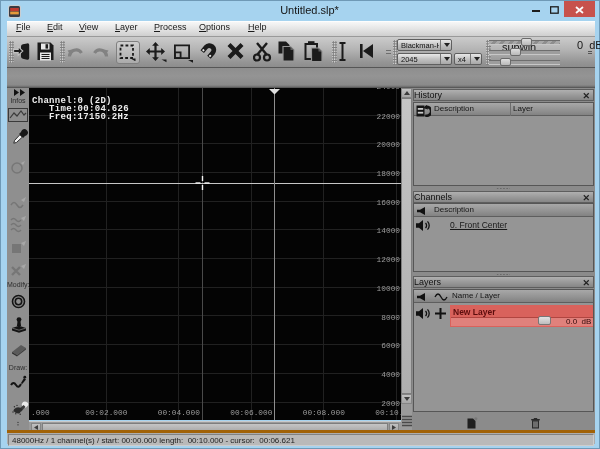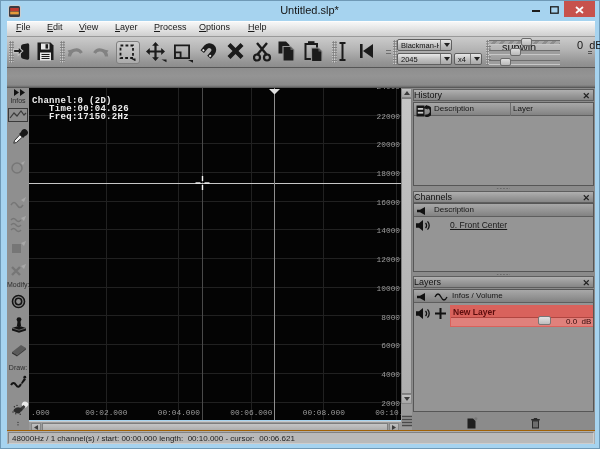--- a/index.html
+++ b/index.html
@@ -46,21 +46,21 @@
   background:linear-gradient(#b0b0b0,#9a9a9a 50%,#868686); border:1px solid #5e5e5e;
   font-size:9px; color:#111; text-align:left; }
 .pclose { position:absolute; right:3px; top:1px; font-size:9px; color:#222; font-weight:bold; }
 .plist { position:absolute; left:1px; width:181px; background:#959595; border:1px solid #565656; }
 .phead { position:absolute; left:0; top:0; width:179px; height:13px;
   background:linear-gradient(#a8a8a8,#929292 60%,#828282); border-bottom:1px solid #5e5e5e;
   font-size:8px; color:#151515; }
 .psplit { position:absolute; left:84px; width:14px; height:3px;
   background-image:radial-gradient(circle,#6a6a6a 0.9px, transparent 1.1px); background-size:3.2px 3.2px; }
 
-#status { left:6px; top:429px; width:588px; height:14px; background:#adadad; border-top:1px solid #a16207; }
+#status { left:6px; top:429px; width:588px; height:14px; background:#adadad; border-top:3px solid #a16207; }
 #statusin { position:absolute; left:1px; top:1px; width:586px; height:12px; background:#b9b9b9; border:1px solid #828282; border-right-color:#cdcdcd; border-bottom-color:#cdcdcd; font-size:8px; color:#1d1d1d; }
 </style>
 </head>
 <body>
 <div id="win">
 
   <div id="title" class="abs">
     <svg class="abs" style="left:7px;top:4px" width="13" height="13">
       <rect x="0" y="0" width="13" height="13" rx="2.5" fill="#c9cdd1"></rect>
       <rect x="1" y="1" width="11" height="11" rx="1.5" fill="#3a3a42"></rect>
@@ -419,21 +419,21 @@
 
     <div class="ptitle" style="top:188px">Layers<span class="pclose">✕</span></div>
     <div class="plist" style="top:201px;height:123px">
       <div class="phead">
         <svg class="abs" style="left:3px;top:2.5px" width="8" height="8">
             <path d="M8 0 v8 L3 5.2 H0 V2.8 h3 z" fill="#111"></path>
           </svg>
         <svg class="abs" style="left:20px;top:3px" width="14" height="8">
             <path d="M1 4 q3 -6 6 0 t6 0" fill="none" stroke="#111" stroke-width="1.3"></path>
           </svg>
-        <span class="abs" style="left:38px;top:1px">Infos / Volume</span>
+        <span class="abs" style="left:38px;top:1px">Name / Layer</span>
       </div>
 
       <div class="abs" style="left:36px;top:15px;width:143px;height:22px;background:#d9625c"></div>
       <div class="abs" style="left:37px;top:27px;width:142px;height:9px;background:#e0817c;border-top:1px solid #b14540"></div>
       <span class="abs" style="left:39px;top:17px;font-size:8.5px;font-weight:bold;color:#5c0d0d">New Layer</span>
       <div class="abs" style="left:124px;top:26px;width:13px;height:9px;background:linear-gradient(#e3e3e3,#bcbcbc);border:1px solid #777;border-radius:2px"></div>
       <span class="abs" style="left:152px;top:27px;font-size:8px;color:#300909">0.0&nbsp;&nbsp;dB</span>
       <svg class="abs" style="left:2px;top:18px" width="15" height="11" viewBox="0 0 15 11">
         <path d="M7 0 v11 L3 7.8 H0 V3.2 h3 z" fill="#111"></path>
         <path d="M9.5 3 a3.4 3.4 0 0 1 0 5 M11.5 1.4 a5.8 5.8 0 0 1 0 8.2" fill="none" stroke="#111" stroke-width="1.3"></path>

